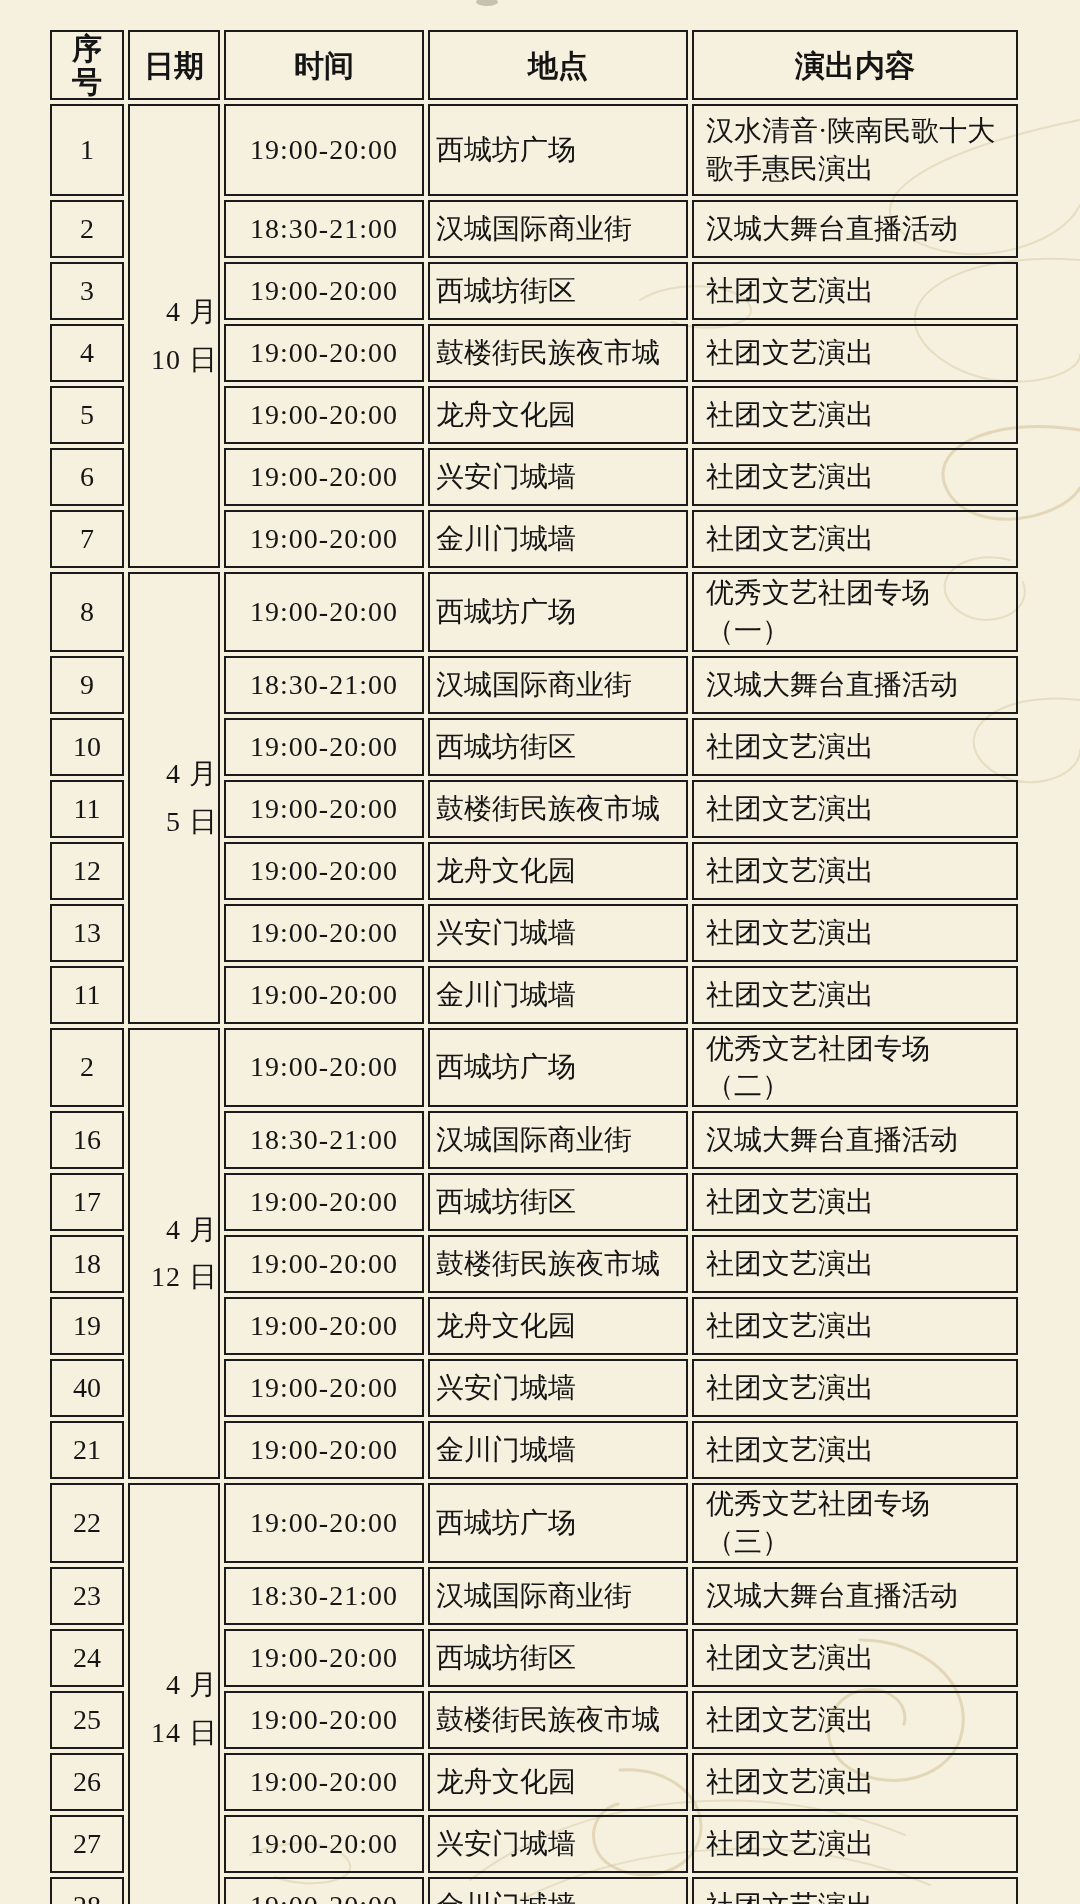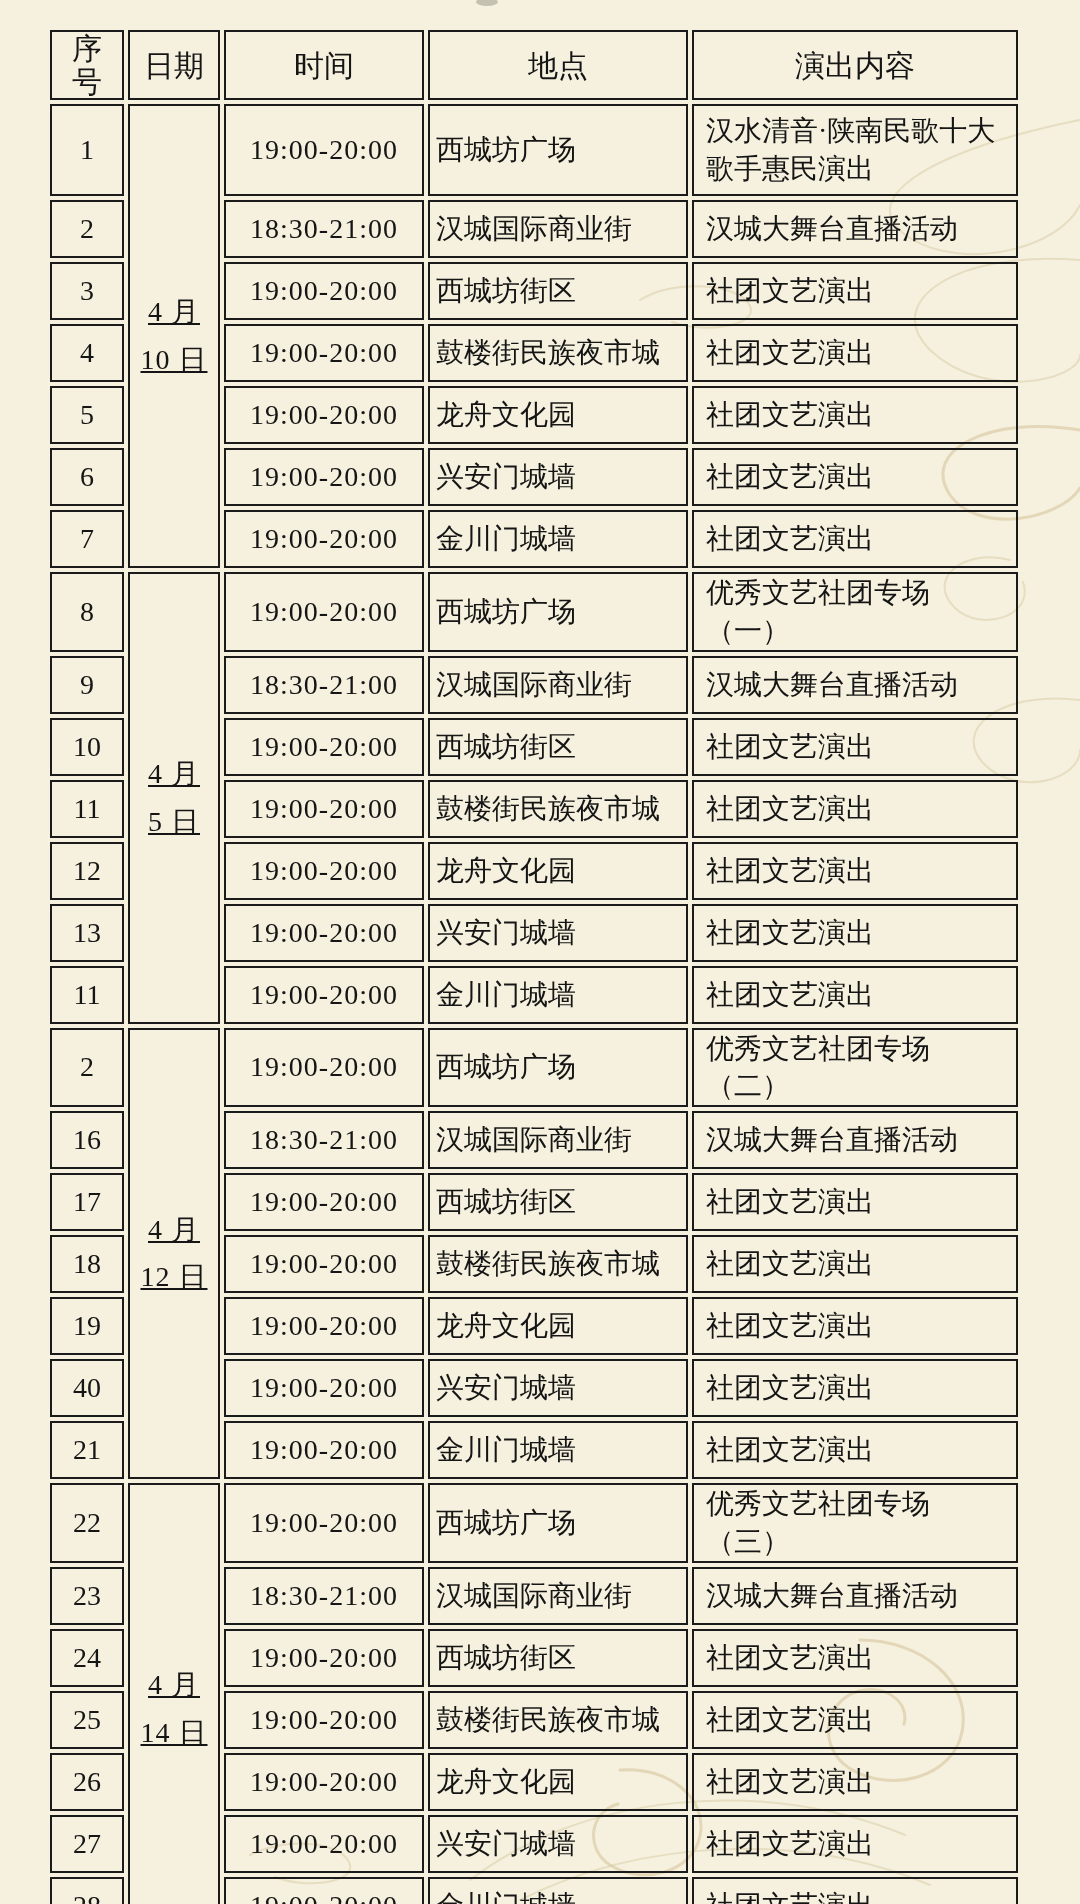--- a/index.html
+++ b/index.html
@@ -30,29 +30,29 @@
     table-layout: fixed;
   }
   .schedule th, .schedule td {
     border: 2px solid var(--border, #1b1b1b);
     background: transparent;
     vertical-align: middle;
   }
   .schedule th {
     height: 58px;
     font-size: 30px;
-    font-weight: normal;
+    font-weight: bold;
     text-align: center;
     line-height: 1.1;
   }
   .schedule td { height: 58px; font-size: 28px; line-height: 1.35; }
   .schedule tr.tall td { height: 92px; }
   .narrow-head { display: inline-block; width: 1.15em; }
   td.seq  { text-align: center; }
-  td.date { text-align: center; line-height: 1.7; letter-spacing: 1px; text-decoration: underline; }
+  td.date { text-align: right; line-height: 1.7; letter-spacing: 1px; }
   td.time { text-align: center; letter-spacing: 1px; margin-left: 15px; }
   td.place   { text-align: left; padding-left: 6px; }
   td.content { text-align: left; padding-left: 12px; padding-right: 6px; }
 </style>
 </head>
 <body>
 
 <svg class="decor" viewBox="0 0 1080 1904" xmlns="http://www.w3.org/2000/svg">
   <ellipse cx="487" cy="2" rx="11" ry="4" fill="#8a8878" opacity="0.45"></ellipse>
   <path class="w2" d="M 1080 120 C 930 150 850 200 910 238 C 965 272 1060 248 1080 205"></path>

